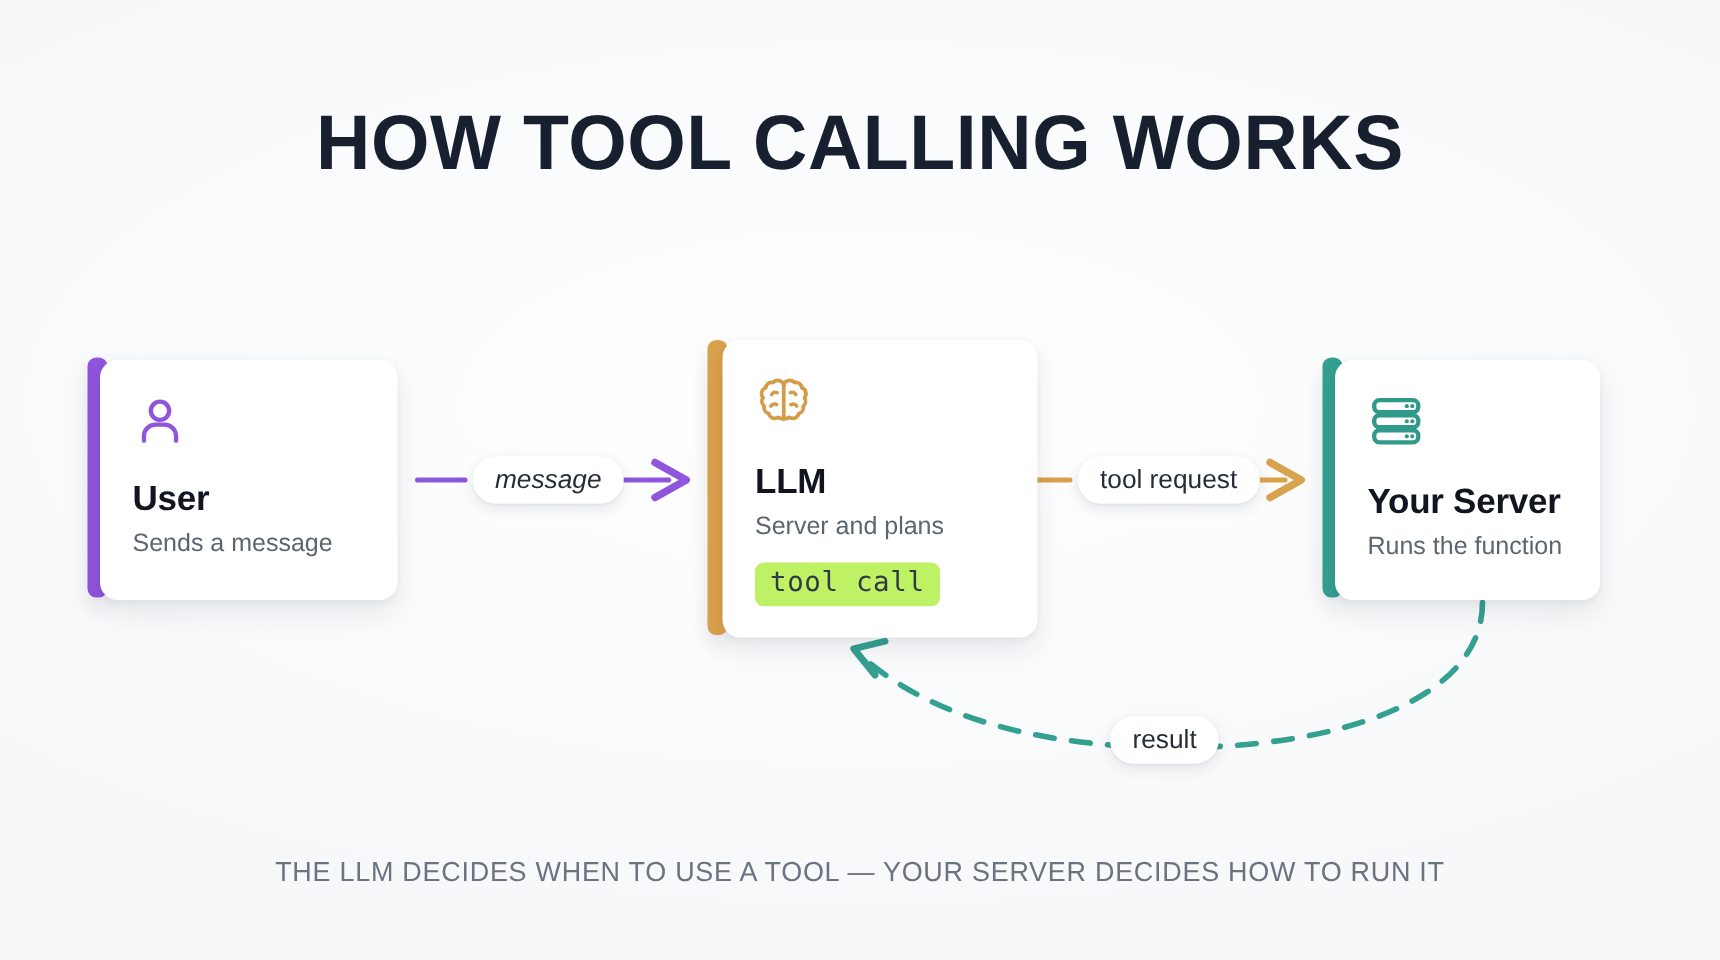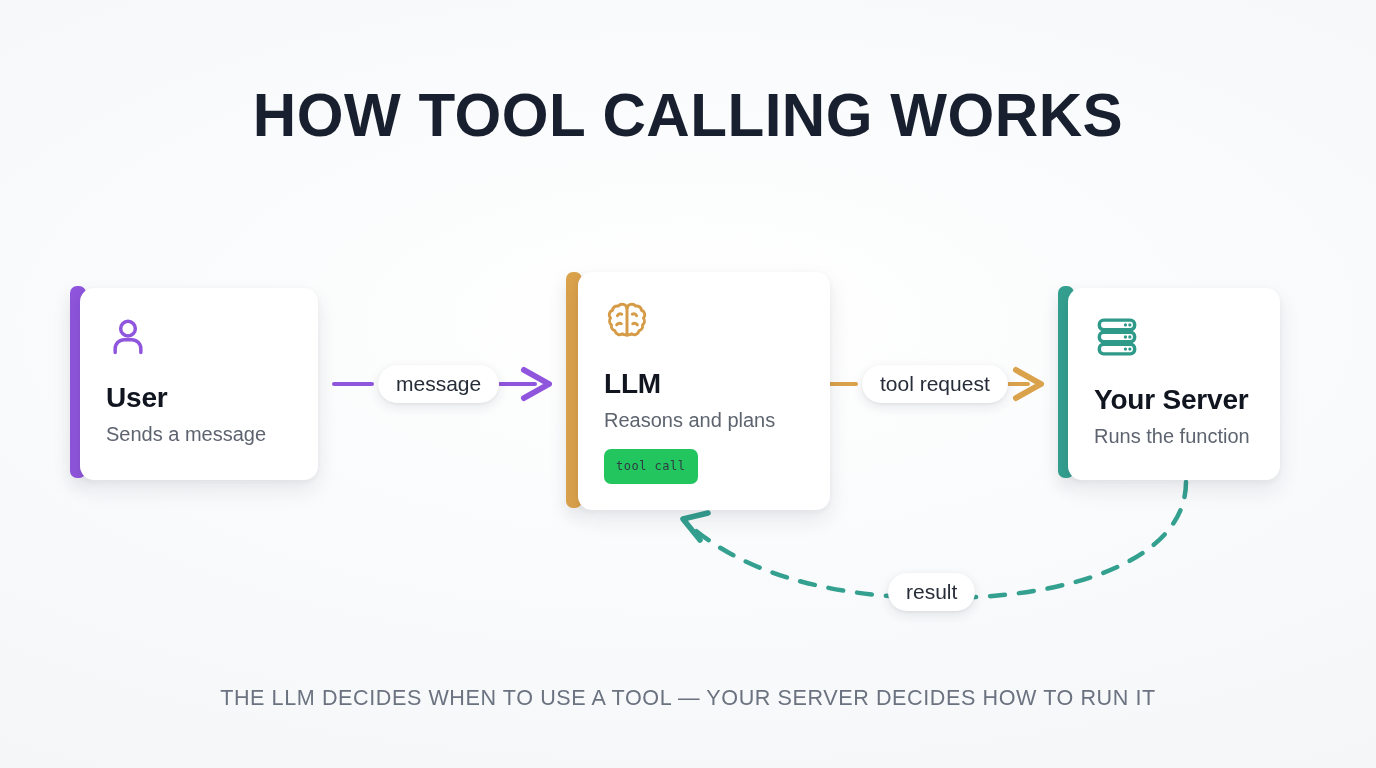--- a/index.html
+++ b/index.html
@@ -65,24 +65,24 @@
     margin-top: 7px;
     font-size: 20px;
     line-height: 26px;
     color: #5d646f;
   }
   .chip {
     display: inline-block;
     margin-top: 16px;
     padding: 6px 12px 7px;
     border-radius: 7px;
-    background: #22c55e;
+    background: #bef264;
     color: #2f3b42;
     font-family: "DejaVu Sans Mono", monospace;
-    font-size: 12px;
+    font-size: 22px;
     line-height: 22px;
     letter-spacing: 0.5px;
   }
 
   
   #card-user    { left: 80px;  top: 288px; width: 238px; height: 192px; }
   #acc-user     { left: 70px;  top: 286px; width: 16px;  height: 192px; background: #8f55dd; }
   #card-llm     { left: 578px; top: 272px; width: 252px; height: 238px; }
   #acc-llm      { left: 566px; top: 272px; width: 16px;  height: 236px; background: #dba24c; }
   #card-server  { left: 1068px; top: 288px; width: 212px; height: 192px; }
@@ -104,21 +104,21 @@
     justify-content: center;
     background: #ffffff;
     border-radius: 999px;
     box-shadow: 0 4px 12px rgba(28, 36, 56, 0.10), 0 1px 3px rgba(28, 36, 56, 0.06);
     font-size: 21px;
     color: #272d38;
     height: 38px;
     padding: 0 18px;
     white-space: nowrap;
   }
-  #pill-message { left: 378px; top: 365px; }
+  #pill-message { left: 378px; top: 365px; font-style: italic; }
   #pill-request { left: 862px; top: 365px; text-align: right; }
   #pill-result  { left: 888px; top: 573px; }
 
   
   .footer {
     position: absolute;
     top: 685px;
     left: 0;
     width: 100%;
     text-align: center;
@@ -179,21 +179,21 @@
         <path d="M12 5.2a2.6 2.6 0 0 1 4.5-1 2.4 2.4 0 0 1 3 2.2 2.5 2.5 0 0 1 1.1 4.1
                  2.6 2.6 0 0 1-.5 3.6 2.5 2.5 0 0 1-1.8 3 2.6 2.6 0 0 1-4 1.6
                  2.3 2.3 0 0 1-2.3.3"></path>
         <path d="M9.2 8.4a1.7 1.7 0 0 0-2.2.8"></path>
         <path d="M14.8 8.4a1.7 1.7 0 0 1 2.2.8"></path>
         <path d="M9 13.4a1.8 1.8 0 0 0-2.4.6"></path>
         <path d="M15 13.4a1.8 1.8 0 0 1 2.4.6"></path>
       </svg>
     </span>
     <div class="card-title">LLM</div>
-    <div class="card-sub">Reasons and plans</div>
+    <div class="card-sub">Server and plans</div>
     <span class="chip">tool call</span>
   </div>
 
   <div class="accent" id="acc-server"></div>
   <div class="card" id="card-server">
     <span class="card-icon">
       <svg width="46" height="46" viewBox="0 0 24 24" fill="none" stroke="#2f9a8a" stroke-width="1.8" stroke-linecap="round" stroke-linejoin="round">
         <rect x="2.8" y="3.2" width="18.4" height="5" rx="2.2"></rect>
         <rect x="2.8" y="9.5" width="18.4" height="5" rx="2.2"></rect>
         <rect x="2.8" y="15.8" width="18.4" height="5" rx="2.2"></rect>

